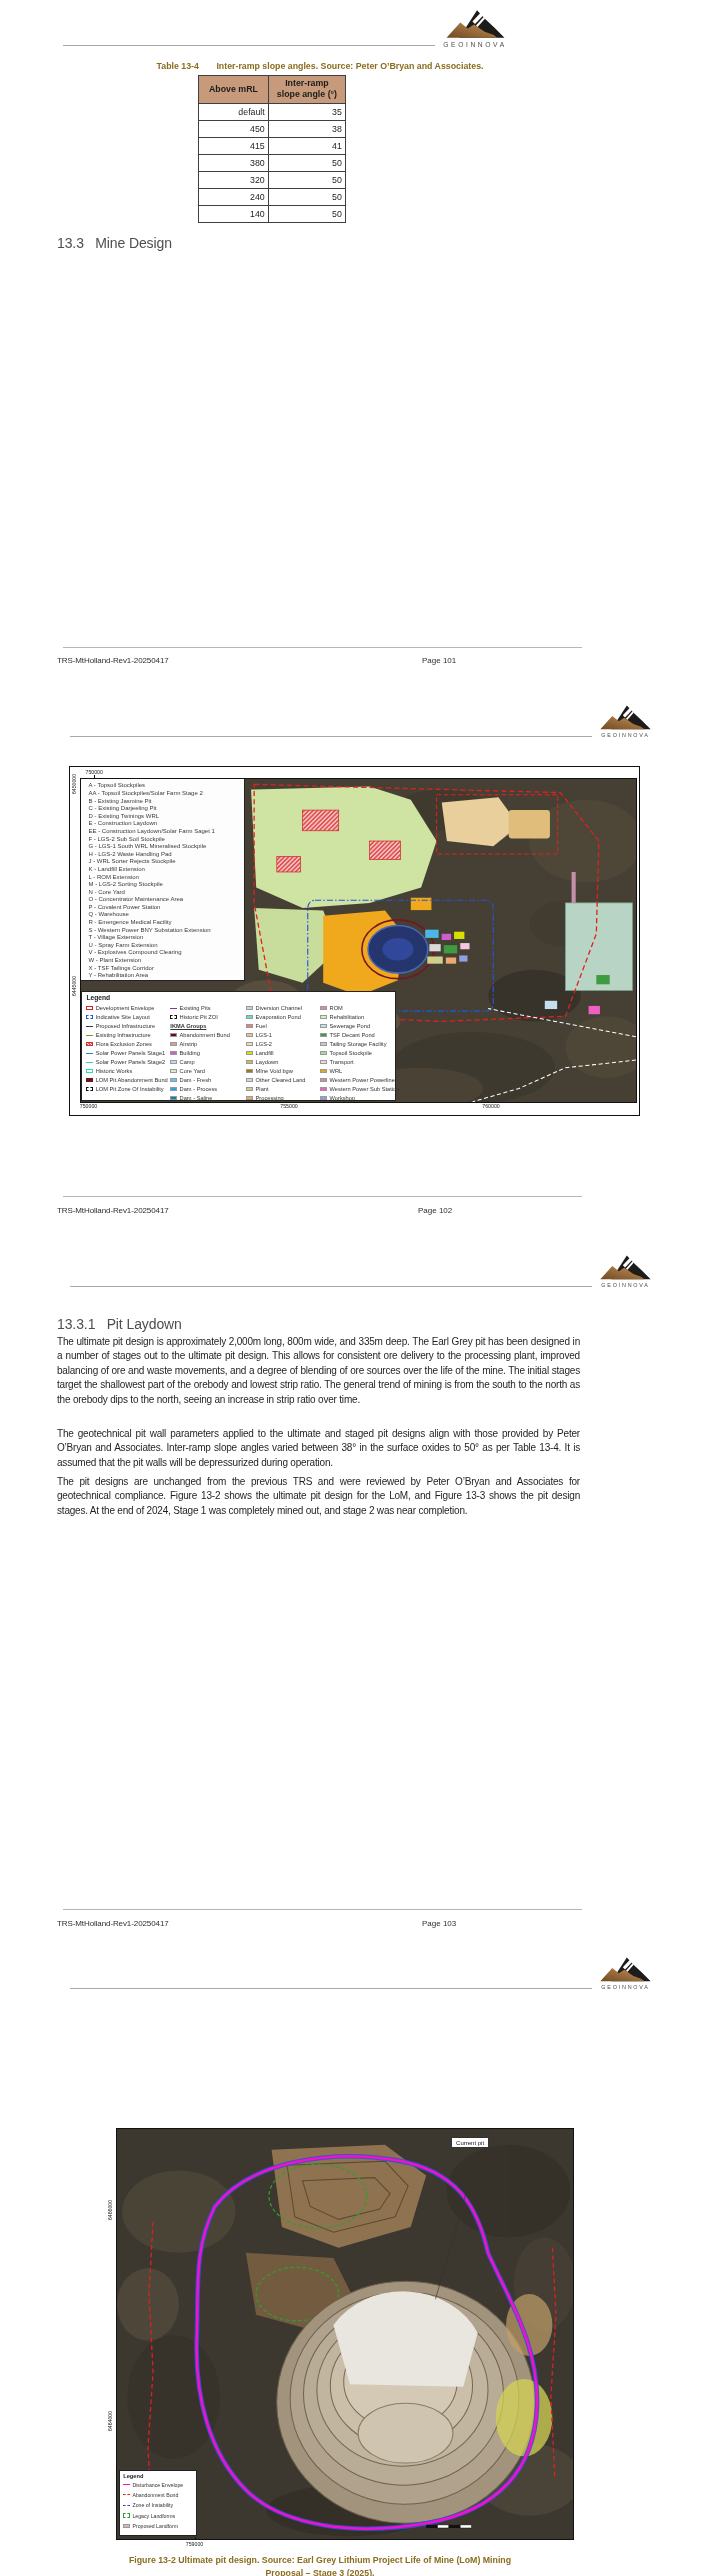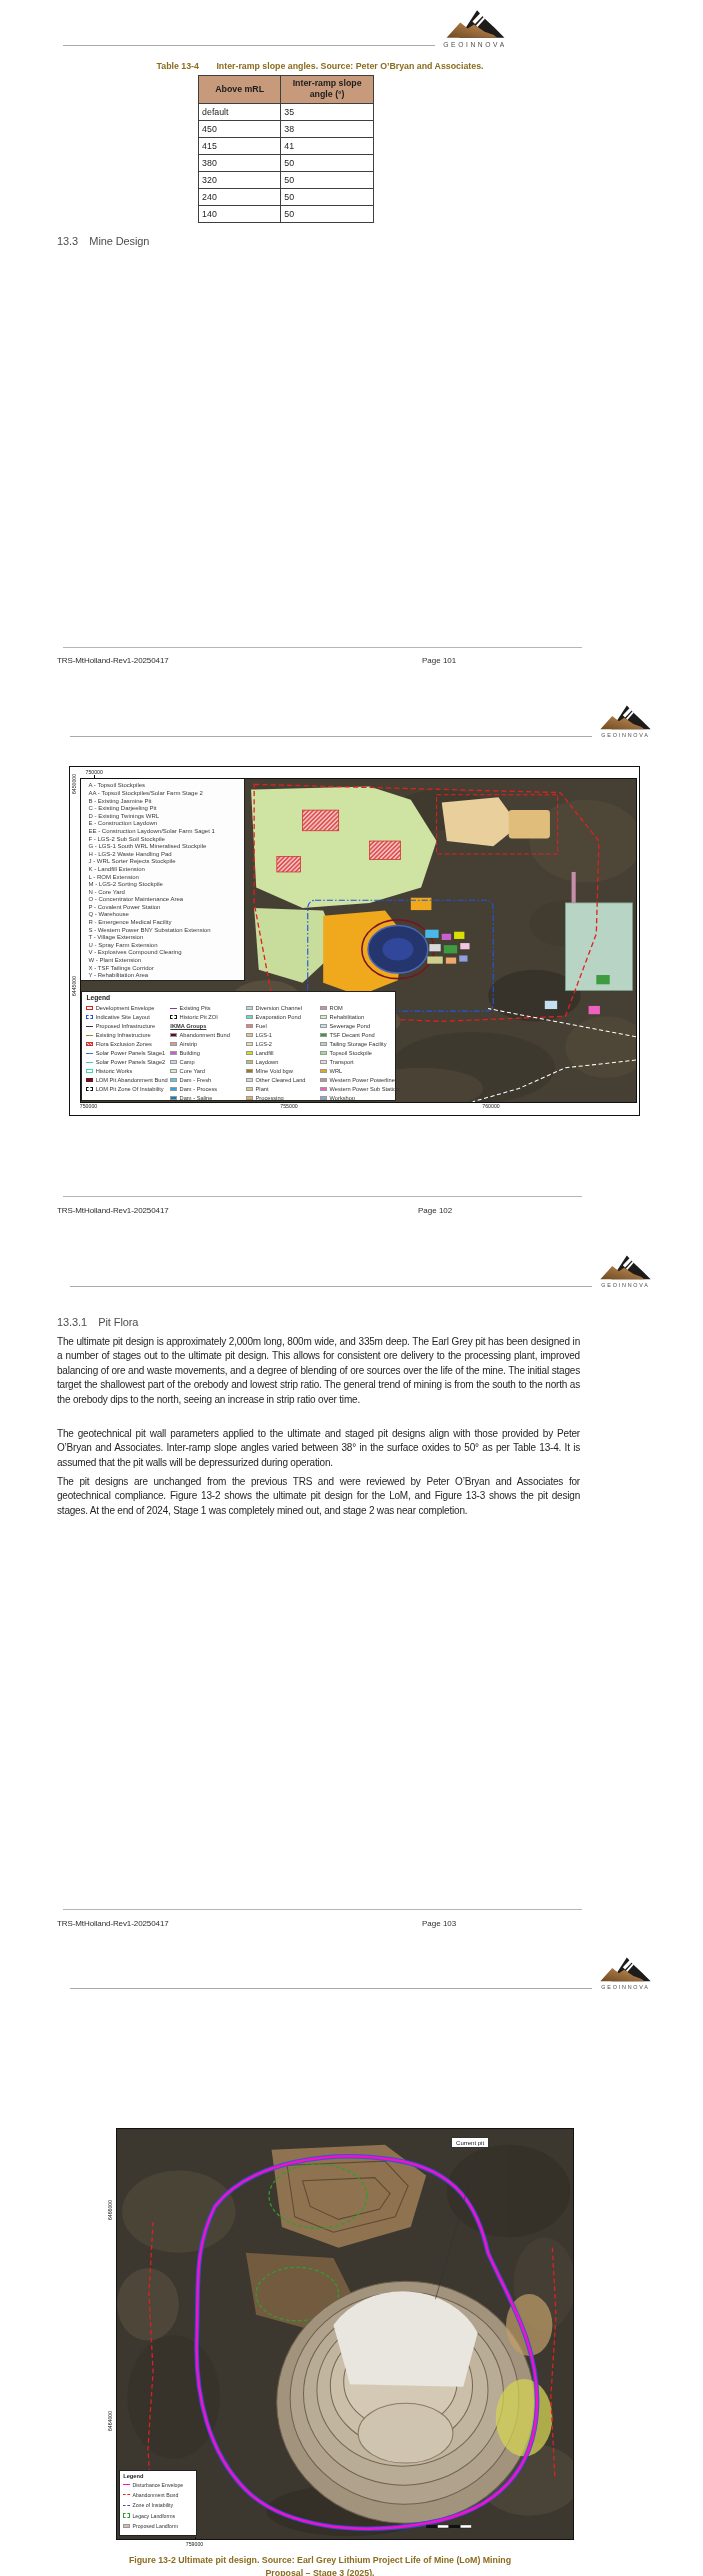--- a/index.html
+++ b/index.html
@@ -12,23 +12,23 @@
   .logo{position:absolute;text-align:center;}
   .logo svg{display:block;margin:0 auto;}
   .logo-text{color:#4c4c4c;font-weight:400;}
   .logo-text.big{font-size:6.7px;letter-spacing:2.6px;margin-top:1px;}
   .logo-text.small{font-size:5.4px;letter-spacing:1.8px;margin-top:0.5px;}
   
   .tbl-caption{position:absolute;font-size:8.8px;font-weight:bold;color:#8a6d1f;text-align:center;}
   .tbl-caption .gap{display:inline-block;width:17.5px;}
   table.t134{position:absolute;border-collapse:collapse;font-size:8.8px;color:#1d1d1d;}
   table.t134 th{background:#c69a7b;font-weight:bold;border:0.5px solid #3f3f3f;padding:2.1px 4.1px;line-height:11.3px;}
-  table.t134 td{border:0.5px solid #3f3f3f;text-align:left;padding:1.5px 3.1px;height:13px;}
-  
-  .h2{position:absolute;font-size:11px;color:#4e4e4e;letter-spacing:-0.1px;font-weight:400;}
+  table.t134 td{border:0.5px solid #3f3f3f;text-align:right;padding:1.5px 3.1px;height:13px;}
+  
+  .h2{position:absolute;font-size:14px;color:#4e4e4e;letter-spacing:-0.1px;font-weight:400;}
   .h2 .num{margin-right:11.3px;}
   .para{position:absolute;font-size:10px;line-height:14.4px;text-align:justify;color:#1f1f1f;letter-spacing:-0.2px;}
   .figcap{position:absolute;font-size:8.8px;font-weight:bold;color:#8a6d1f;text-align:center;line-height:13.4px;}
   
   .fig{position:absolute;border:0.8px solid #111;background:#fff;}
   .figmap{position:absolute;border:0.6px solid #111;overflow:hidden;background:#464034;}
   .axlab{position:absolute;font-size:5.2px;color:#222;text-align:center;background:transparent;}
   .rot{transform:rotate(-90deg);}
   .tick{position:absolute;width:0.5px;height:2.6px;background:#111;}
   
@@ -73,21 +73,21 @@
       <polygon points="3,60 30,30 45,42 57,34 78,48 95,54 103,60" fill="url(#g1)"></polygon>
     </svg>
     <div class="logo-text big">GEOINNOVA</div>
   </div>
   <div class="rule" style="left:63px;top:45px;width:372px;"></div>
 
   <div class="tbl-caption" style="left:57px;top:61px;width:526px;">
     <span>Table 13-4</span><span class="gap"></span><span>Inter-ramp slope angles. Source: Peter O’Bryan and Associates.</span>
   </div>
 
-  <table class="t134" style="left:198px;top:75px;width:176px;">
+  <table class="t134" style="left:198px;top:75px;width:148px;">
     <thead>
       <tr>
         <th style="width:69px;">Above mRL</th>
         <th style="width:79px;">Inter-ramp slope angle (°)</th>
       </tr>
     </thead>
     <tbody>
       <tr>
           <td>default</td>
           <td>35</td>
@@ -447,21 +447,21 @@
       <polygon points="28,60 63,6 80,24 97,40 117,60" fill="#1e1c1a"></polygon>
       <polygon points="54,28 70,11 75,16 59,33" fill="#ffffff"></polygon>
       <polygon points="61,36 76,19 79,22 64,39" fill="#ffffff"></polygon>
       <polygon points="3,60 30,30 45,42 57,34 78,48 95,54 103,60" fill="url(#g3)"></polygon>
     </svg>
     <div class="logo-text small">GEOINNOVA</div>
   </div>
   <div class="rule" style="left:70px;top:1286px;width:522px;"></div>
 
   <div class="h2" style="left:57px;top:1316px;">
-    <span class="num">13.3.1</span><span>Pit Flora</span>
+    <span class="num">13.3.1</span><span>Pit Laydown</span>
   </div>
   <div class="para" style="left:57px;top:1335px;width:523px;">The ultimate pit design is approximately 2,000m long, 800m wide, and 335m deep. The Earl Grey pit has been designed in a number of stages out to the ultimate pit design. This allows for consistent ore delivery to the processing plant, improved balancing of ore and waste movements, and a degree of blending of ore sources over the life of the mine. The initial stages target the shallowest part of the orebody and lowest strip ratio. The general trend of mining is from the south to the north as the orebody dips to the north, seeing an increase in strip ratio over time.</div>
   <div class="para" style="left:57px;top:1427px;width:523px;">The geotechnical pit wall parameters applied to the ultimate and staged pit designs align with those provided by Peter O’Bryan and Associates. Inter-ramp slope angles varied between 38° in the surface oxides to 50° as per Table 13-4. It is assumed that the pit walls will be depressurized during operation.</div>
   <div class="para" style="left:57px;top:1475px;width:523px;">The pit designs are unchanged from the previous TRS and were reviewed by Peter O’Bryan and Associates for geotechnical compliance. Figure 13-2 shows the ultimate pit design for the LoM, and Figure 13-3 shows the pit design stages. At the end of 2024, Stage 1 was completely mined out, and stage 2 was near completion.</div>
 
   <div class="rule" style="left:63px;top:1909px;width:519px;background:#b5b5b5;"></div>
   <div class="footer-doc" style="left:57px;top:1919px;">TRS-MtHolland-Rev1-20250417</div>
   <div class="footer-page" style="left:422px;top:1919px;">Page 103</div>
 
   <div class="logo" style="left:596px;top:1954px;width:59px;">

